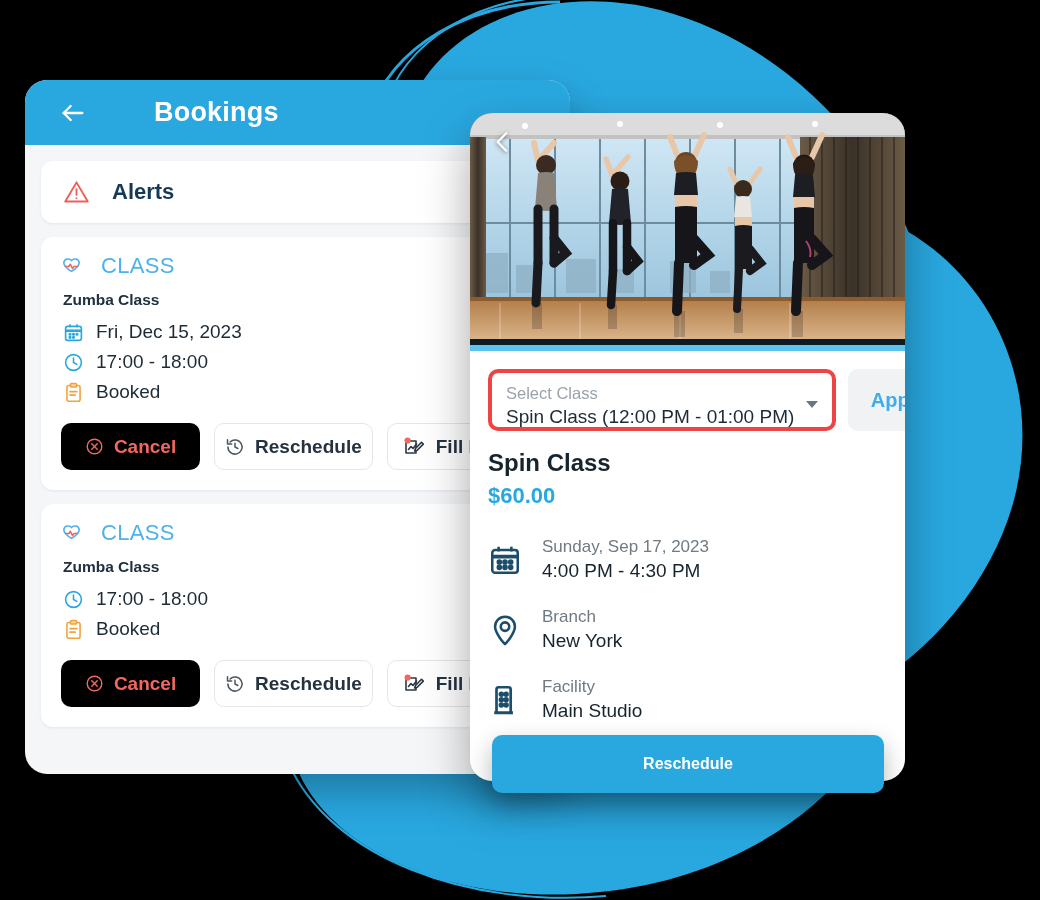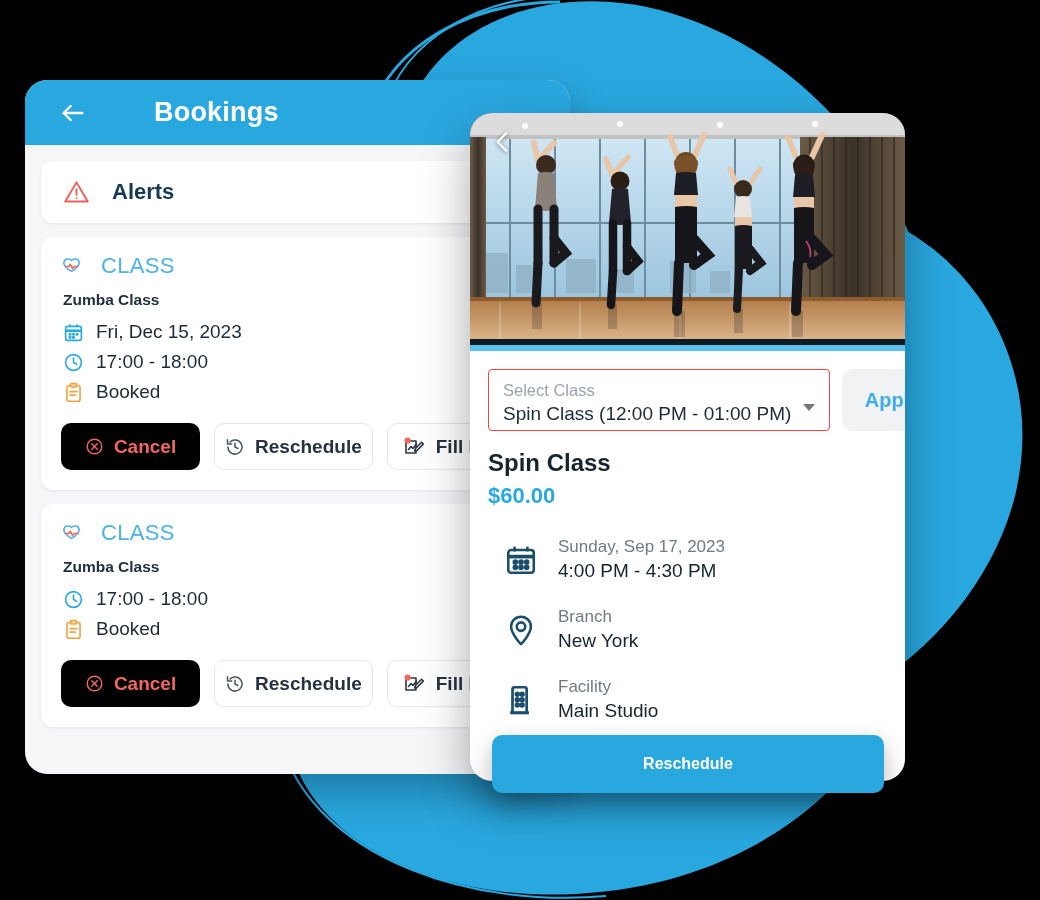--- a/index.html
+++ b/index.html
@@ -64,38 +64,38 @@
   .hero{position:relative;height:232px;overflow:hidden;background:#0d1b24;}
   .hero-photo{position:absolute;inset:0;}
   .hero-strip{height:6px;background:#5cc3ef;}
   .hero-back{
     position:absolute;left:20px;top:16px;width:26px;height:26px;z-index:2;
     filter:drop-shadow(0 1px 2px rgba(0,0,0,.5));
   }
 
   .picker-row{display:flex;gap:12px;padding:18px 18px 0 18px;align-items:flex-start;}
   .select-box{
-    flex:1;border:1px solid #ef4444;border-radius:4px;background:#fff;
+    flex:1;border:4px solid #ef4444;border-radius:10px;background:#fff;
     padding:9px 14px 10px 14px;position:relative;box-sizing:border-box;height:62px;
   }
   .select-placeholder{color:#9aa2ab;font-size:16.5px;line-height:22px;}
   .select-value{color:#1d2b36;font-size:19px;line-height:26px;padding-right:24px;white-space:nowrap;}
   .caret{position:absolute;right:14px;bottom:19px;
          border-left:6px solid transparent;border-right:6px solid transparent;
          border-top:7px solid #6b7680;}
   .apply-btn{
     width:78px;height:62px;border-radius:10px;background:#f0f2f4;
     display:flex;align-items:center;justify-content:flex-end;
     color:#3fadea;font-size:20px;font-weight:600;box-sizing:border-box;flex:none;
   }
 
   .class-title{margin:18px 0 0 18px;color:#16242e;font-size:24px;font-weight:700;}
   .class-price{margin:6px 0 0 18px;color:#29a8e0;font-size:22px;font-weight:700;}
 
-  .detail-list{margin-top:16px;padding:0 2px;margin-left:32px;}
+  .detail-list{margin-top:16px;padding:0 18px;}
   .detail-row{display:flex;align-items:center;gap:20px;height:70px;}
   .detail-icon{width:34px;height:34px;flex:none;display:flex;align-items:center;justify-content:center;}
   .detail-label{color:#6f7a83;font-size:17px;line-height:22px;}
   .detail-value{color:#16242e;font-size:19px;line-height:26px;}
   .detail-value.bold{font-weight:500;}
 
   .reschedule-cta{
     position:absolute;left:22px;bottom:-12px;width:392px;height:58px;
     background:#29a8e0;border-radius:10px;color:#fff;
     display:flex;align-items:center;justify-content:center;

